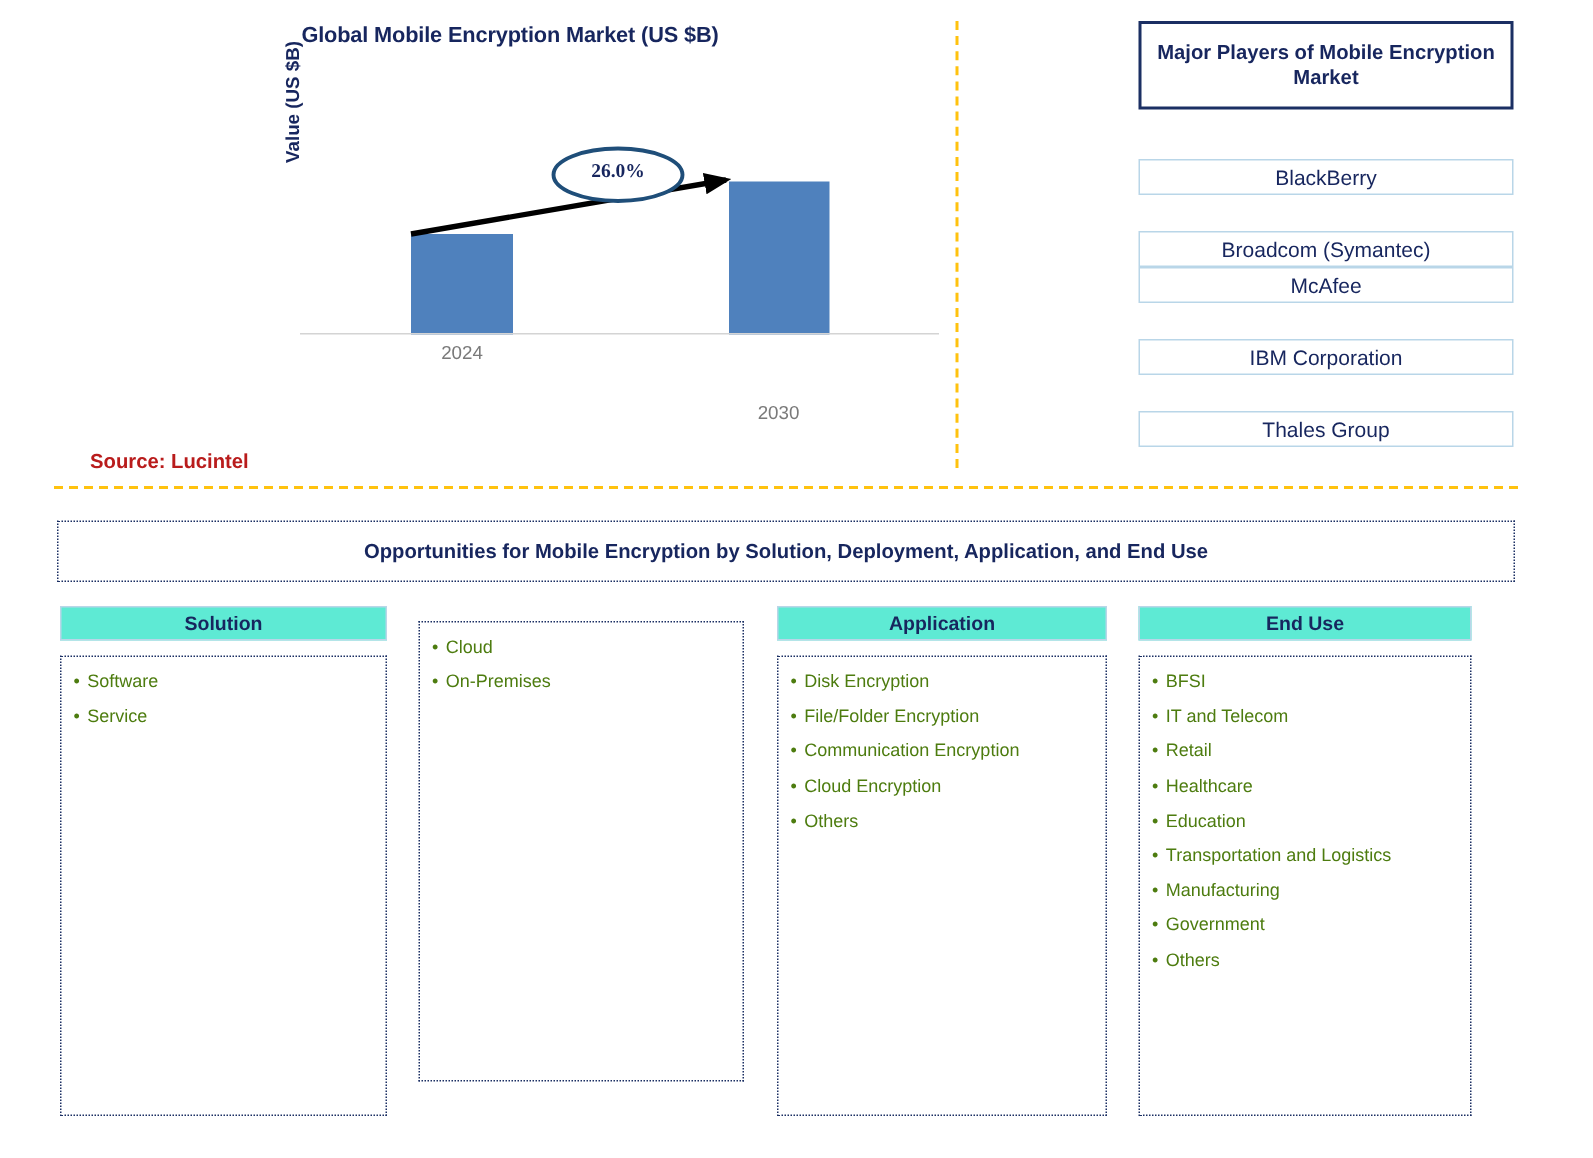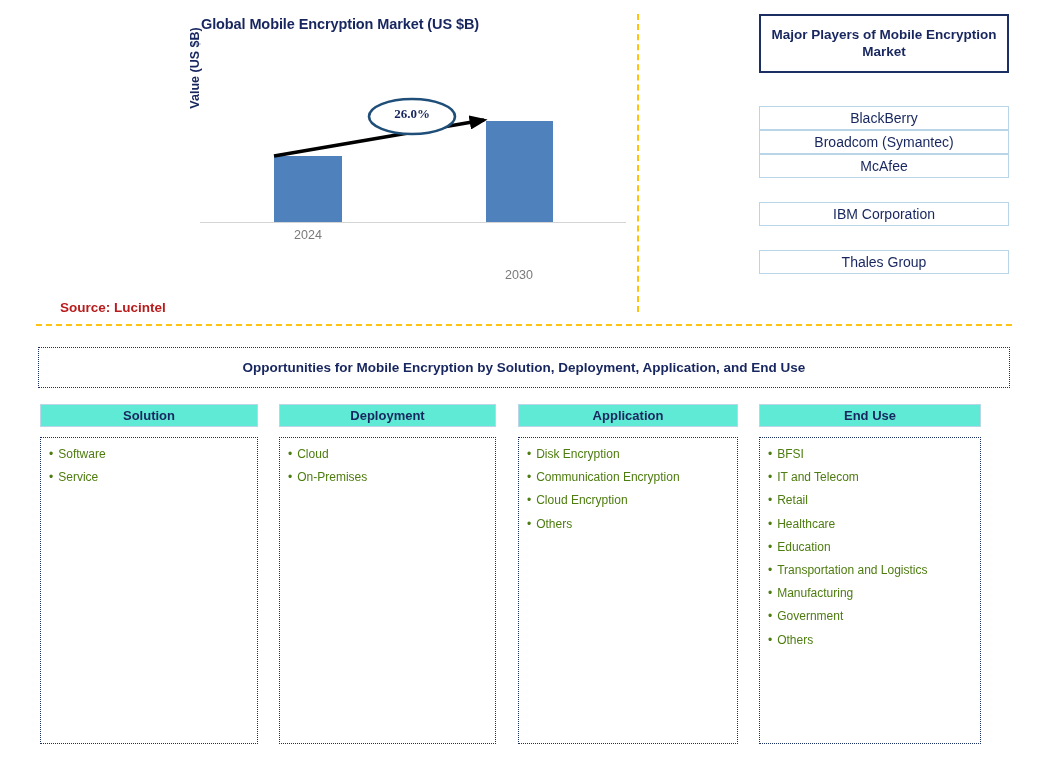--- a/index.html
+++ b/index.html
@@ -176,21 +176,21 @@
     height: 24px;
     border: 1px solid #b9d6e8;
     display: flex;
     align-items: center;
     justify-content: center;
     font-size: 14px;
     color: #17265e;
     background: #ffffff;
   }
   #player-0 { margin-top: 33px; }
-  #player-1 { }
+  #player-1 { margin-top: 24px; }
   #player-2 { }
   #player-3 { margin-top: 24px; }
   #player-4 { margin-top: 24px; }
 
   
   #opportunities-banner {
     position: absolute;
     left: 38px;
     top: 347px;
     width: 972px;
@@ -321,31 +321,31 @@
 
   <div class="column" id="column-0">
     <div class="column-header">Solution</div>
     <div class="column-body">
       <div class="list-item">Software</div>
       <div class="list-item">Service</div>
     </div>
   </div>
 
   <div class="column" id="column-1">
-    <div class="column-header">Deployment</div>
     <div class="column-body">
       <div class="list-item">Cloud</div>
       <div class="list-item">On-Premises</div>
     </div>
   </div>
 
   <div class="column" id="column-2">
     <div class="column-header">Application</div>
     <div class="column-body">
       <div class="list-item">Disk Encryption</div>
+      <div class="list-item">File/Folder Encryption</div>
       <div class="list-item">Communication Encryption</div>
       <div class="list-item">Cloud Encryption</div>
       <div class="list-item">Others</div>
     </div>
   </div>
 
   <div class="column" id="column-3">
     <div class="column-header">End Use</div>
     <div class="column-body">
       <div class="list-item">BFSI</div>

